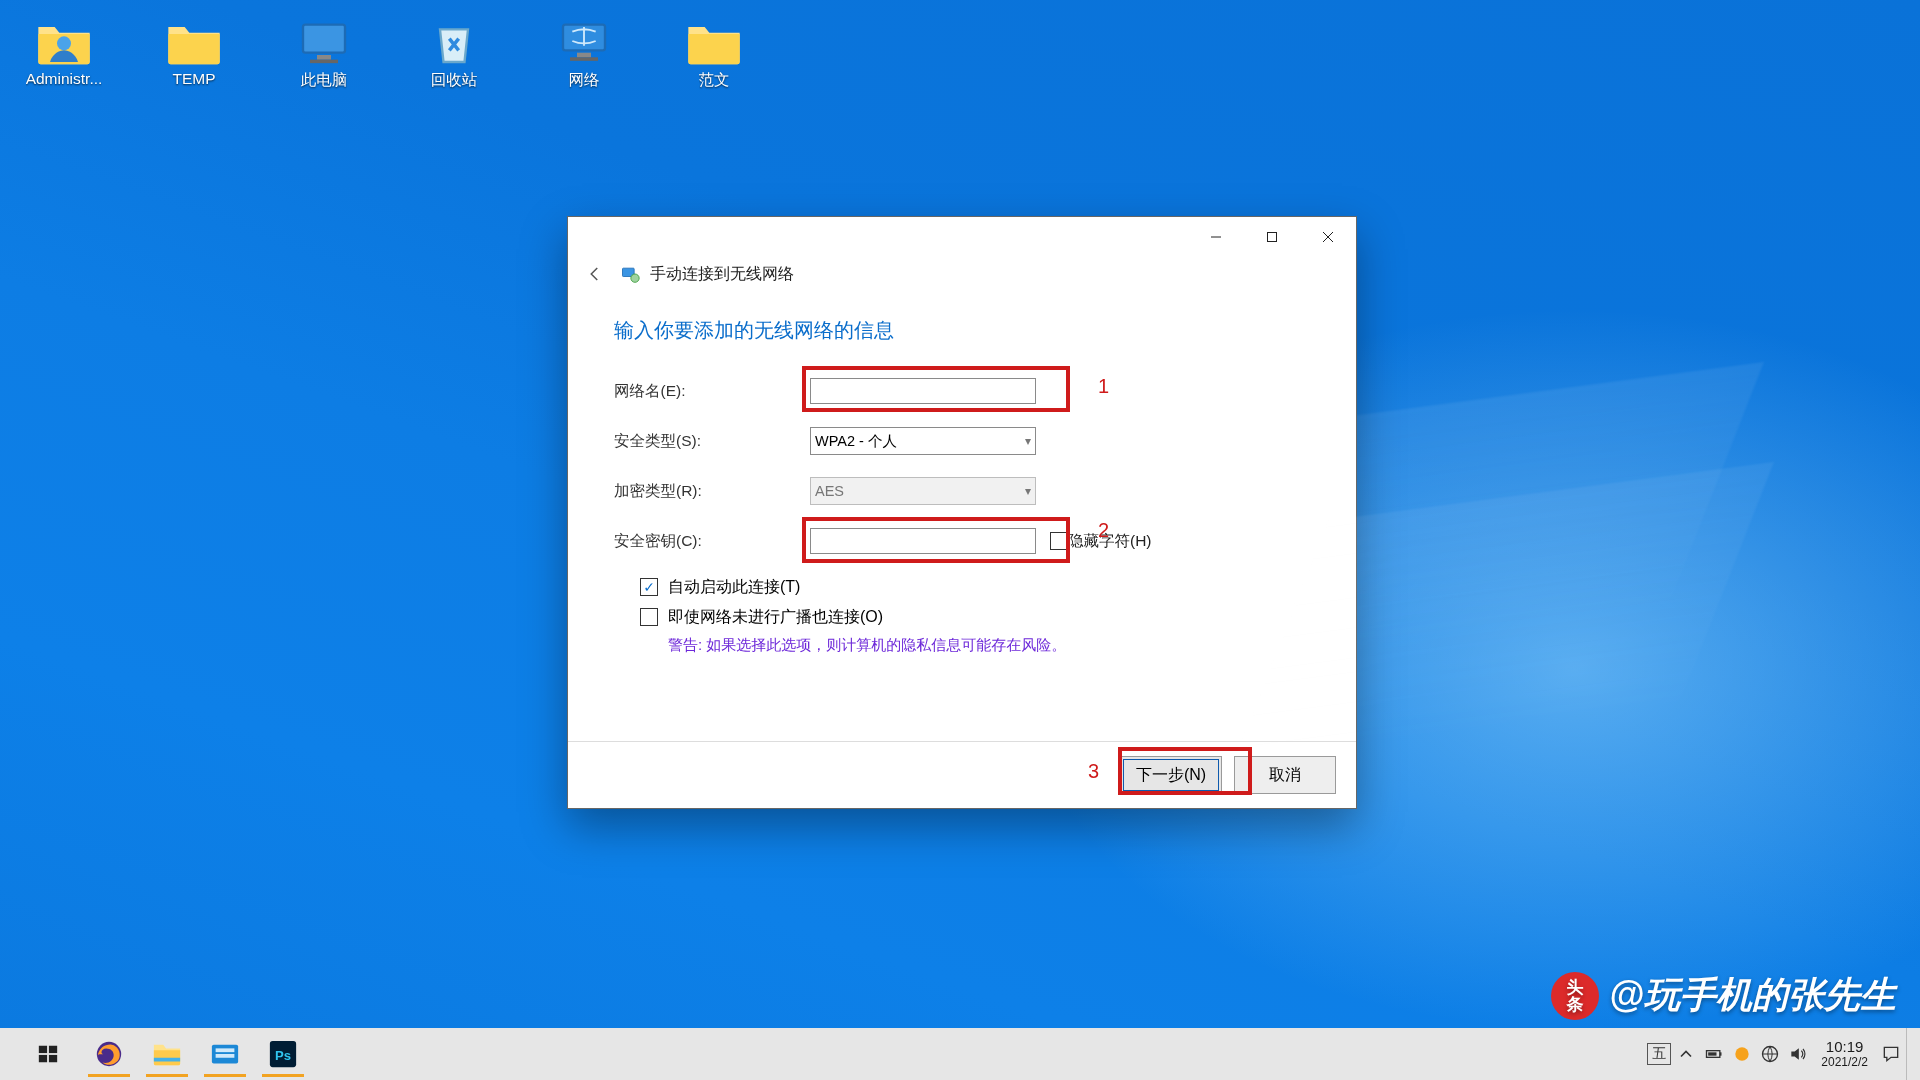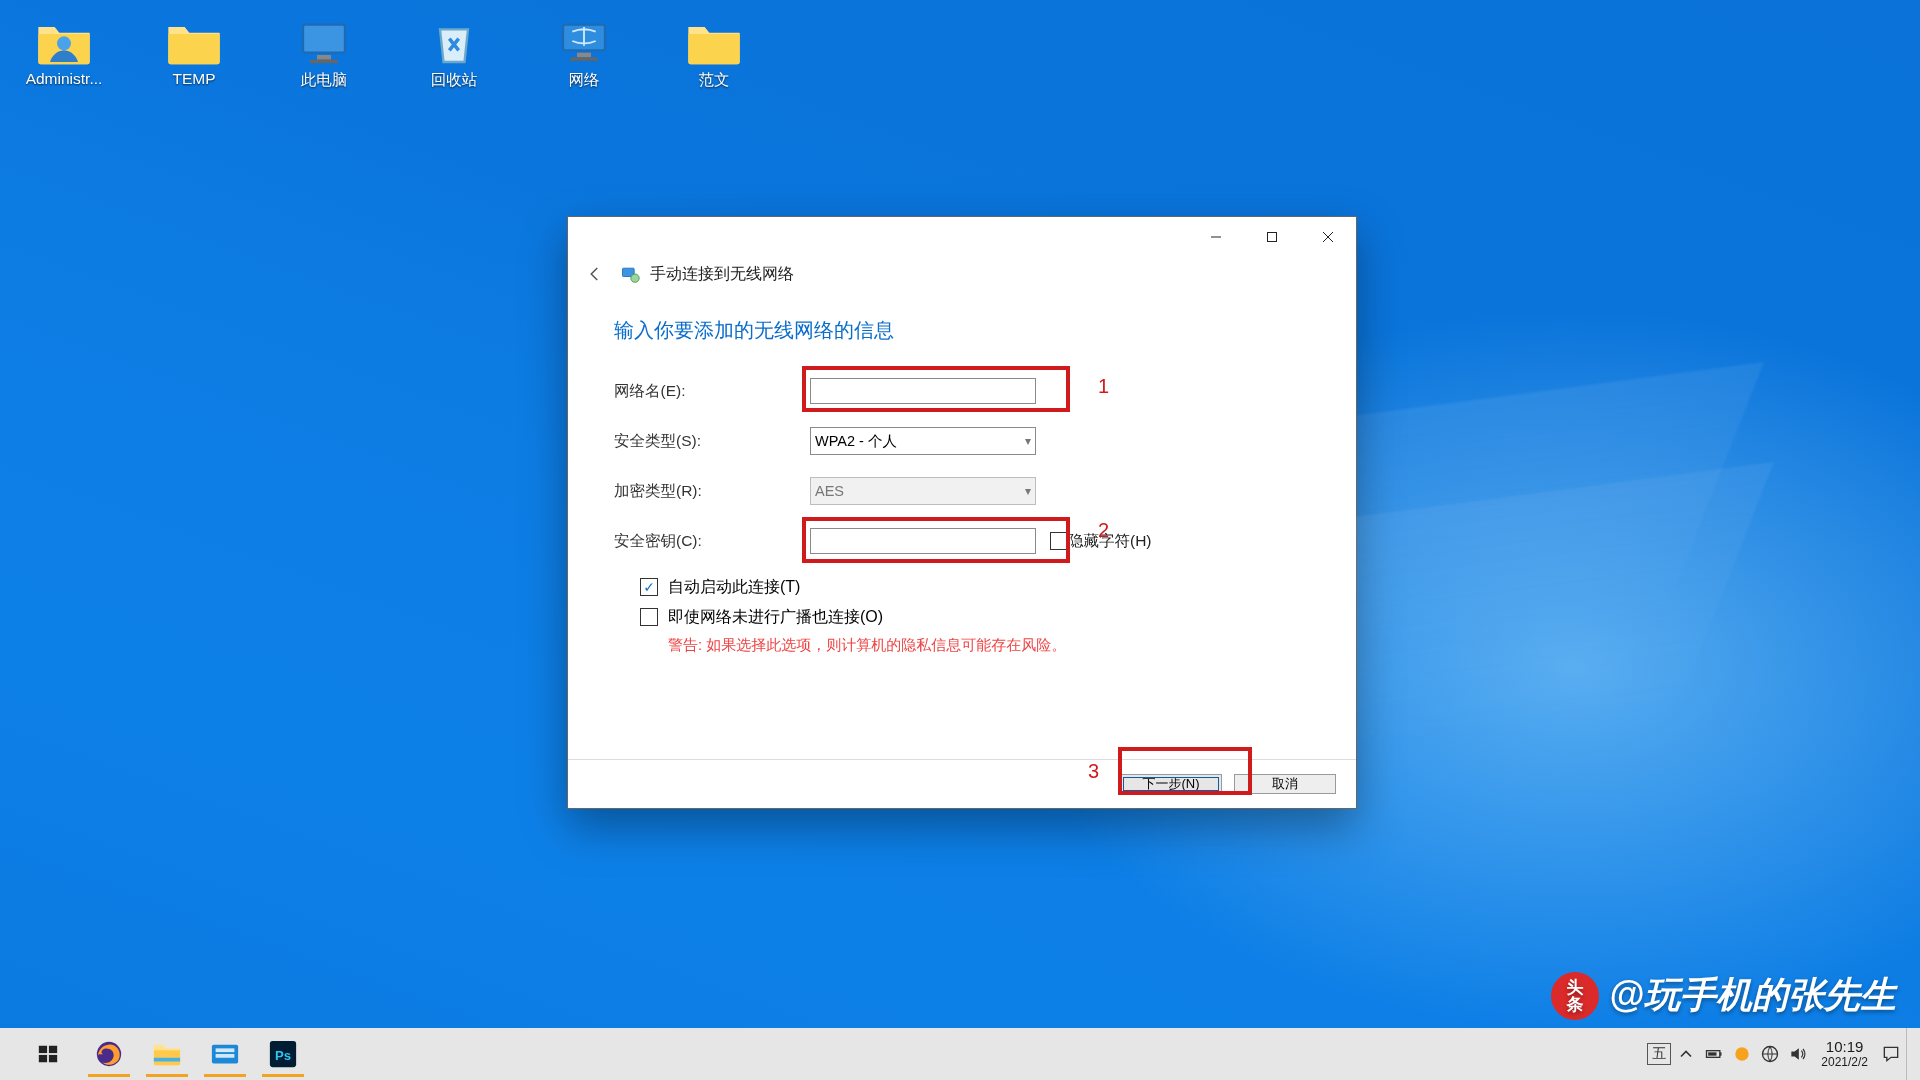--- a/index.html
+++ b/index.html
@@ -65,24 +65,24 @@
 .form-row .ctrl { display:flex; align-items:center; }
 .txt { width:226px; height:26px; border:1px solid #8a8a8a; background:#fff; font-size:14px; padding:0 4px; }
 .sel { width:226px; height:28px; border:1px solid #8a8a8a; background:#fff; font-size:14.5px; padding:0 4px; display:flex; align-items:center; justify-content:space-between; cursor:pointer; }
 .sel.dis { background:#f1f1f1; color:#777; border-color:#bdbdbd; cursor:default; }
 .sel .chev { color:#777; font-size:12px; }
 .after { margin-left:14px; font-size:15.5px; color:#222; display:flex; align-items:center; }
 .cb { width:18px; height:18px; border:1px solid #333; display:inline-flex; align-items:center; justify-content:center; font-size:14px; color:#0a6dcb; cursor:pointer; }
 
 .sub { padding-left:26px; margin-top:4px; }
 .sub .row { display:flex; align-items:center; gap:10px; min-height:30px; }
-.sub .warn { color:#ef4444; font-size:15px; margin:4px 0 0 28px; }
+.sub .warn { color:#6d28d9; font-size:15px; margin:4px 0 0 28px; }
 
 .footer { border-top:1px solid #ddd; padding:14px 20px; display:flex; justify-content:flex-end; gap:12px; }
-.btn { min-width:102px; height:20px; border:1px solid #9a9a9a; background:#eee; font-size:13px; display:flex; align-items:center; justify-content:center; cursor:pointer; }
+.btn { min-width:102px; height:38px; border:1px solid #9a9a9a; background:#eee; font-size:16px; display:flex; align-items:center; justify-content:center; cursor:pointer; }
 .btn.primary { background:#e6e6e6; outline:1px solid #0e5aad; outline-offset:-4px; }
 
 
 .ann-box { position:absolute; border:4px solid #cf1b1b; pointer-events:none; }
 .ann-num { position:absolute; color:#cf1b1b; font-size:20px; font-weight:400; pointer-events:none; }
 
 
 .watermark { position:absolute; right:24px; bottom:60px; display:flex; align-items:center; gap:10px; color:#fff; font-size:36px; font-weight:700; font-style:italic; text-shadow:0 2px 4px rgba(0,0,0,.4); pointer-events:none; }
 .wm-badge { width:48px; height:48px; border-radius:50%; background:#dc2a2a; color:#fff; display:flex; flex-direction:column; align-items:center; justify-content:center; font-size:17px; font-style:normal; font-weight:700; line-height:1; }
 </style>

